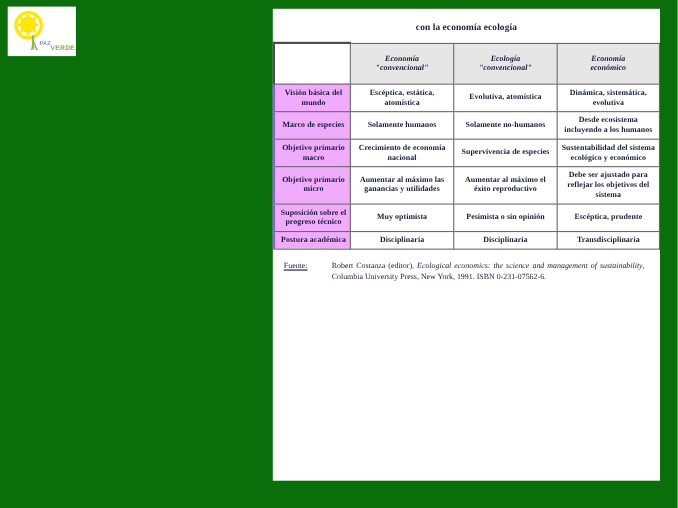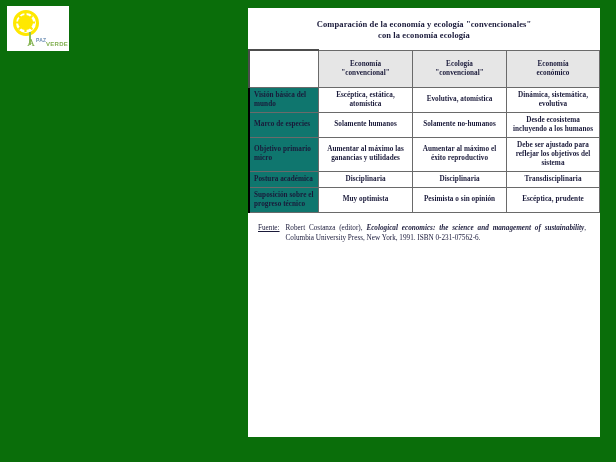--- a/index.html
+++ b/index.html
@@ -140,55 +140,56 @@
   }
   #comparison-table th.corner-cell {
     background: #ffffff;
     border-top: 2px solid #4d4d4d;
     border-left: 2px solid #4d4d4d;
   }
   #comparison-table th.col-head {
     background: #e6e6e6;
     height: 30px;
     border-top: 1px solid #6a6a6a;
+    font-style: italic;
   }
   #comparison-table td.row-head {
-    background: #0f766e;
-    text-align: left;
+    background: #f0abfc;
+    text-align: center;
     padding-left: 4px;
-    border-left: 2px solid #000000;
+    border-left: 2px solid #8b5cf6;
   }
   .c1 { width: 64px; }
   .c2 { width: 89px; }
   .c3 { width: 89px; }
   .c4 { width: 88px; }
 
   
   #source-note {
     margin: 10px 14px 0 10px;
     font-size: 7.2px;
     color: #1a1a3a;
     line-height: 10.5px;
     text-align: justify;
     display: flex;
-    gap: 6px;
+    gap: 22px;
   }
   #source-label {
     font-weight: normal;
     text-decoration: underline;
     white-space: nowrap;
     flex: 0 0 auto;
   }
   #source-text {
     flex: 1 1 auto;
     text-align: justify;
   }
   #source-text .ital {
     font-style: italic;
-    font-weight: bold;
+    font-weight: normal;
   }
 </style>
 </head>
 <body>
 
 <div id="logo-box">
   <div id="logo-sun"></div>
   <svg id="logo-sun-rays" viewBox="0 0 19 19">
     <g stroke="#ffe800" stroke-width="2.2" stroke-linecap="round">
       <line x1="9.5" y1="0.6" x2="9.5" y2="3.2"></line>
@@ -206,21 +207,20 @@
   <div id="logo-text">
     <span class="logo-a">A</span>
     <span class="logo-paz">PAZ</span>
     <span class="logo-verde">VERDE</span>
   </div>
 </div>
 
 <div id="panel">
 
   <div id="doc-title">
-    <div>Comparación de la economía y ecología "convencionales"</div>
     <div>con la economía ecología</div>
   </div>
 
   <table id="comparison-table">
     <thead>
       <tr>
         <th class="corner-cell c1"></th>
         <th class="col-head c2">
           <span>Economía</span><br>
           <span>"convencional"</span>
@@ -242,36 +242,42 @@
         <td>Evolutiva, atomística</td>
         <td>Dinámica, sistemática, evolutiva</td>
       </tr>
       <tr>
         <td class="row-head">Marco de especies</td>
         <td>Solamente humanos</td>
         <td>Solamente no-humanos</td>
         <td>Desde ecosistema incluyendo a los humanos</td>
       </tr>
       <tr>
+        <td class="row-head">Objetivo primario macro</td>
+        <td>Crecimiento de economía nacional</td>
+        <td>Supervivencia de especies</td>
+        <td>Sustentabilidad del sistema ecológico y económico</td>
+      </tr>
+      <tr>
         <td class="row-head">Objetivo primario micro</td>
         <td>Aumentar al máximo las ganancias y utilidades</td>
         <td>Aumentar al máximo el éxito reproductivo</td>
         <td>Debe ser ajustado para reflejar los objetivos del sistema</td>
       </tr>
       <tr>
+        <td class="row-head">Suposición sobre el progreso técnico</td>
+        <td>Muy optimista</td>
+        <td>Pesimista o sin opinión</td>
+        <td>Escéptica, prudente</td>
+      </tr>
+      <tr>
         <td class="row-head">Postura académica</td>
         <td>Disciplinaria</td>
         <td>Disciplinaria</td>
         <td>Transdisciplinaria</td>
-      </tr>
-      <tr>
-        <td class="row-head">Suposición sobre el progreso técnico</td>
-        <td>Muy optimista</td>
-        <td>Pesimista o sin opinión</td>
-        <td>Escéptica, prudente</td>
       </tr>
     </tbody>
   </table>
 
   <div id="source-note">
     <span id="source-label">Fuente:</span>
     <span id="source-text">
       <span>Robert Costanza (editor), </span><span class="ital">Ecological economics: the science and management of sustainability</span><span>, Columbia University Press, New York, 1991. ISBN 0-231-07562-6.</span>
     </span>
   </div>

